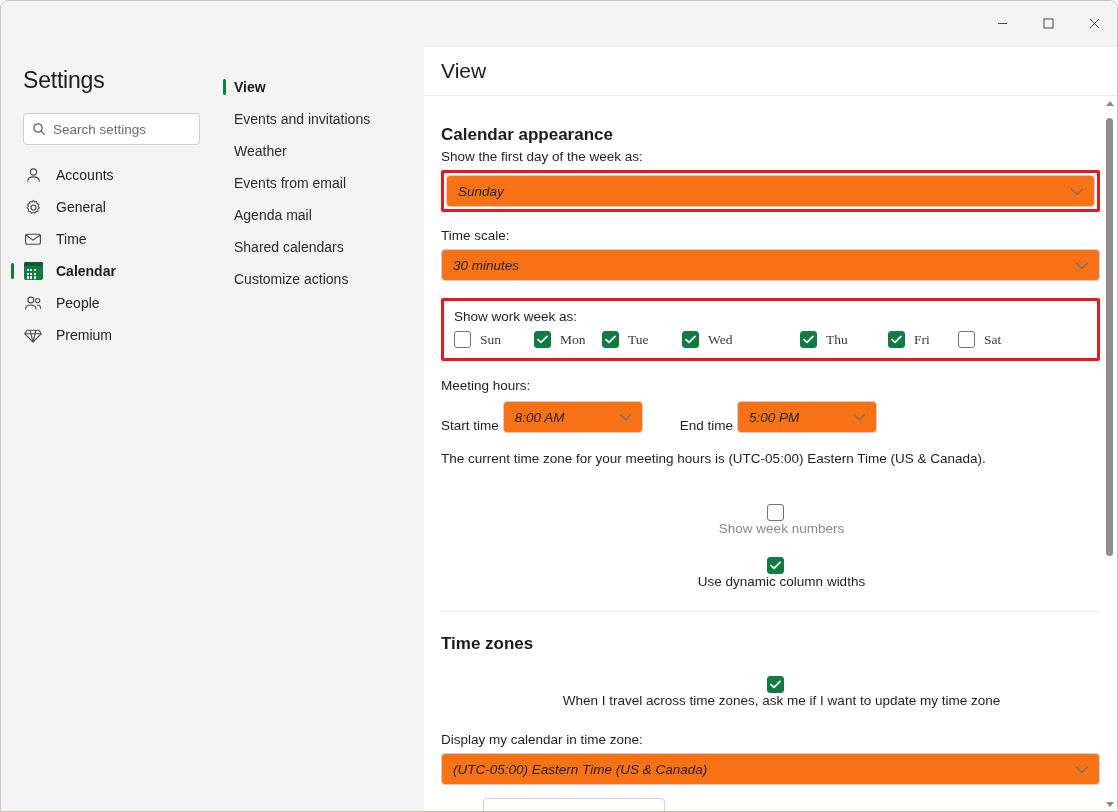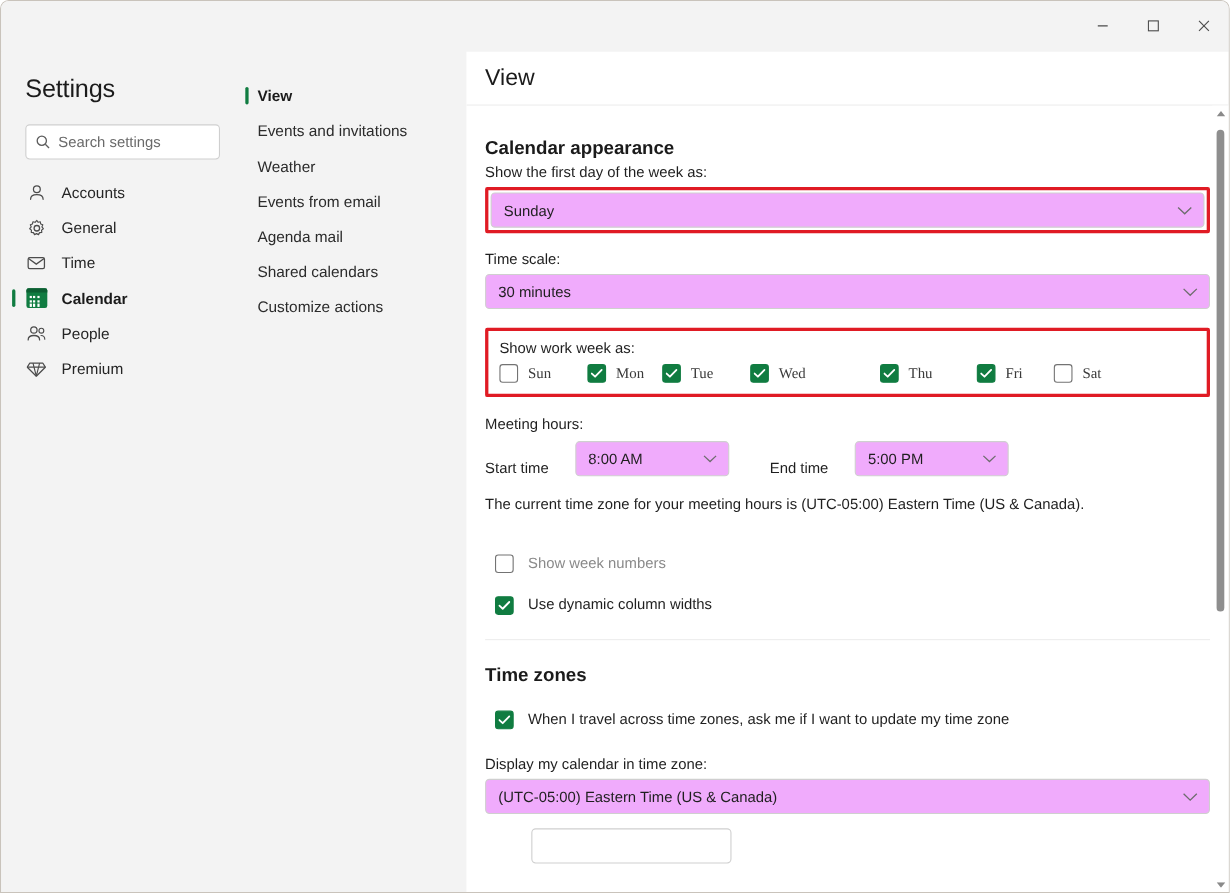--- a/index.html
+++ b/index.html
@@ -136,24 +136,24 @@
     font-size: 17px; font-weight: bold; color: #1b1b1b;
     margin: 29px 0 0 0;
   }
   .field-label {
     font-size: 13.5px; color: #1f1f1f;
     margin: 4px 0 6px 0;
   }
 
   
   .dropdown {
-    height: 32px; background: #f0abfc;
+    height: 32px; background: #f97316;
     border: 1px solid #cfcfcf; border-radius: 4px;
     display: flex; align-items: center; justify-content: space-between;
-    padding: 0 10px 0 11px; cursor: default;
+    padding: 0 10px 0 11px; cursor: default; font-style: italic;
   }
   .dropdown .dd-val { font-size: 13.5px; color: #1f1f1f; }
   .dropdown .dd-chev { color: #6d6d6d; display: flex; }
   .dd-full { width: 100%; }
 
   
   .hl {
     border: 3px solid #e01b24;
     border-radius: 2px;
     padding: 0;
@@ -170,24 +170,24 @@
   .cb.unchecked { border: 1.4px solid #737373; background: #ffffff; }
   .cb.checked { background: #107c41; border: 1.4px solid #107c41; }
   .cb.checked svg { display: block; }
 
   .daygrid { display: flex; align-items: center; margin-top: 7px; font-family: Liberation Serif, serif; }
   .day-item { display: flex; align-items: center; }
   .day-item .d-label { font-size: 13.5px; color: #3a3a3a; margin-left: 9px; }
 
   .meeting-row { display: flex; align-items: flex-end; margin-top: 8px; }
   .mh-label { font-size: 13.5px; color: #1f1f1f; }
-  .time-dd { width: 140px; margin-left: 24px; }
+  .time-dd { width: 140px; margin-left: 4px; }
   .tz-note { font-size: 13.5px; color: #1f1f1f; margin-top: 18px; }
 
-  .opt-row { display: flex; align-items: flex-start; margin-left: 9px; }
+  .opt-row { display: flex; align-items: center; margin-left: 9px; flex-direction: column; }
   .opt-row .o-label { font-size: 13.5px; color: #1f1f1f; margin-left: 13px; }
   .opt-row .o-label.muted { color: #8a8a8a; }
 
   .divider { height: 1px; background: #ededed; margin-top: 22px; }
 
   .cutoff-btn {
     width: 182px; height: 32px;
     border: 1px solid #cfcfcf; border-radius: 4px;
     background: #ffffff; margin-left: 42px; margin-top: 13px;
   }

